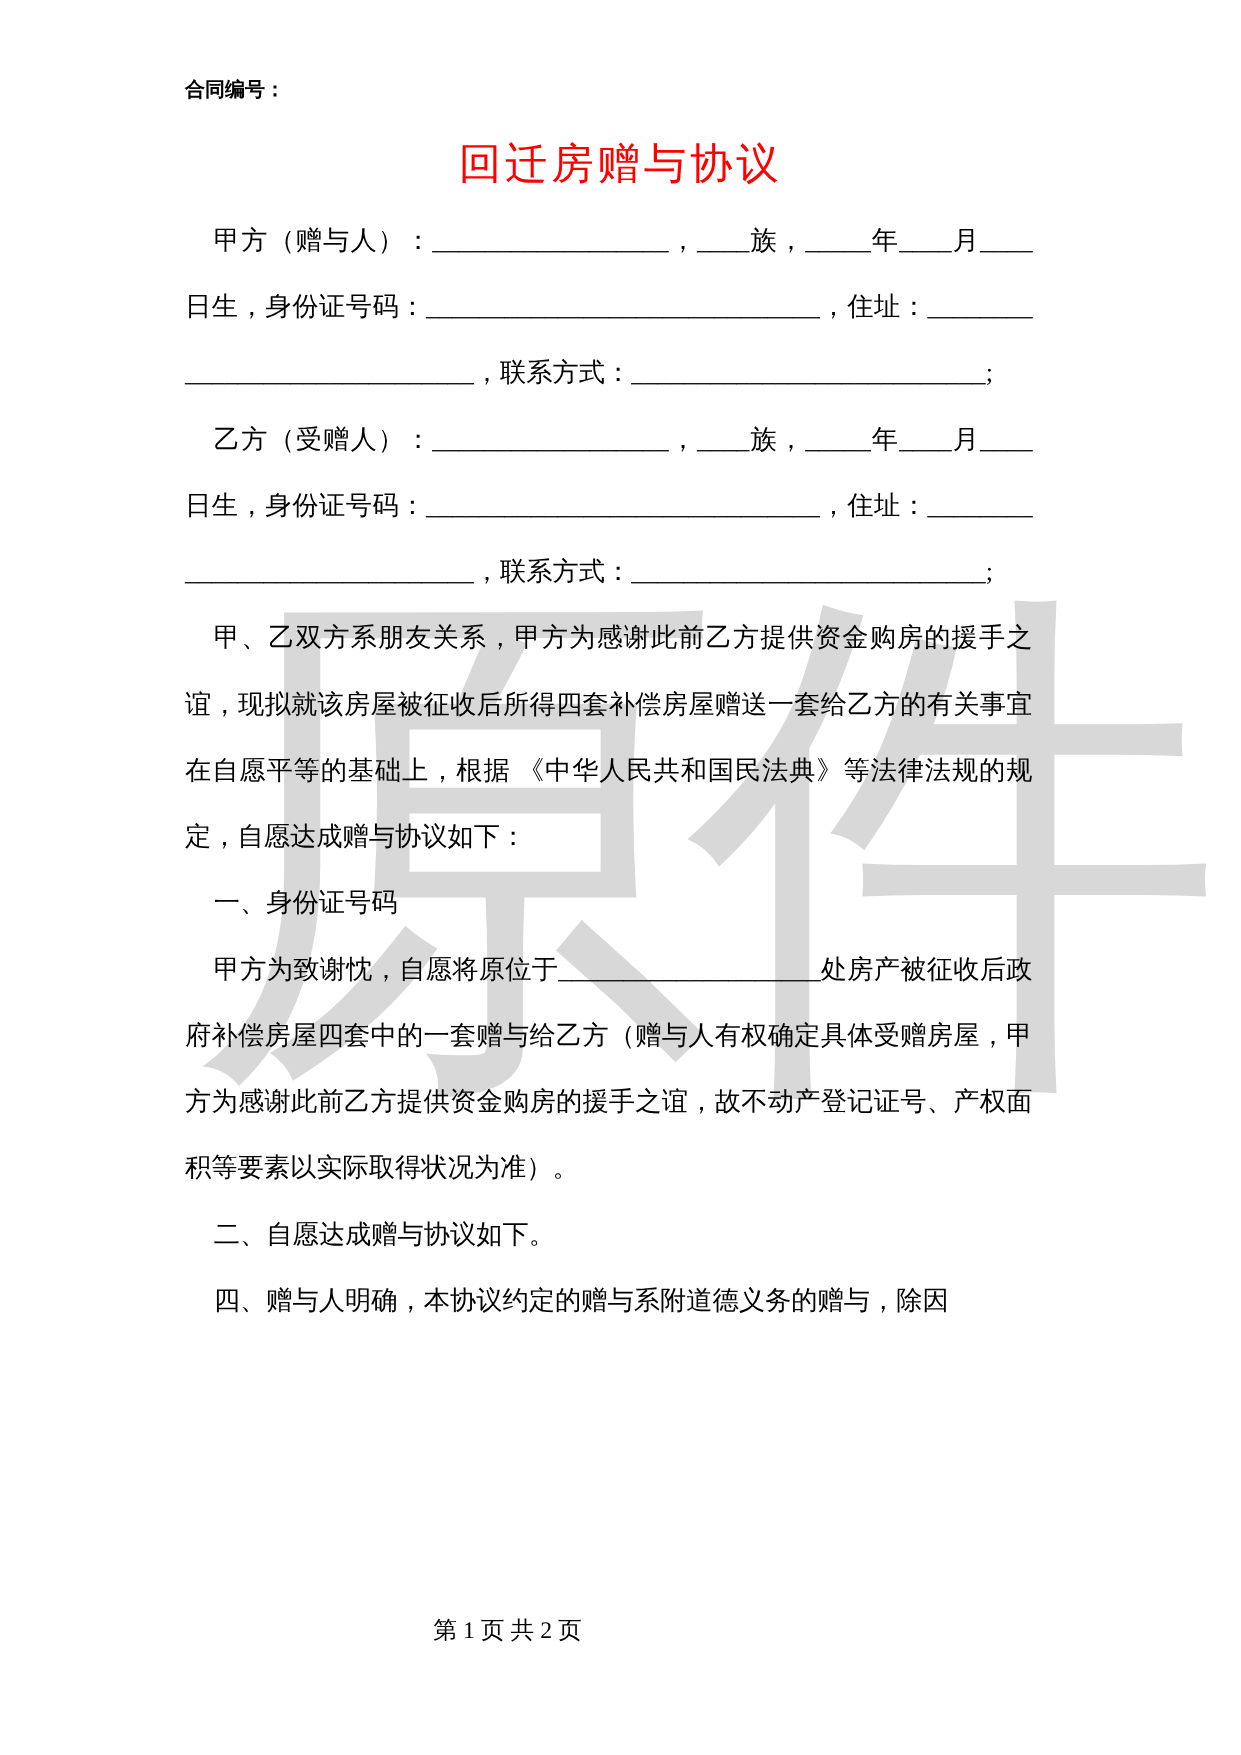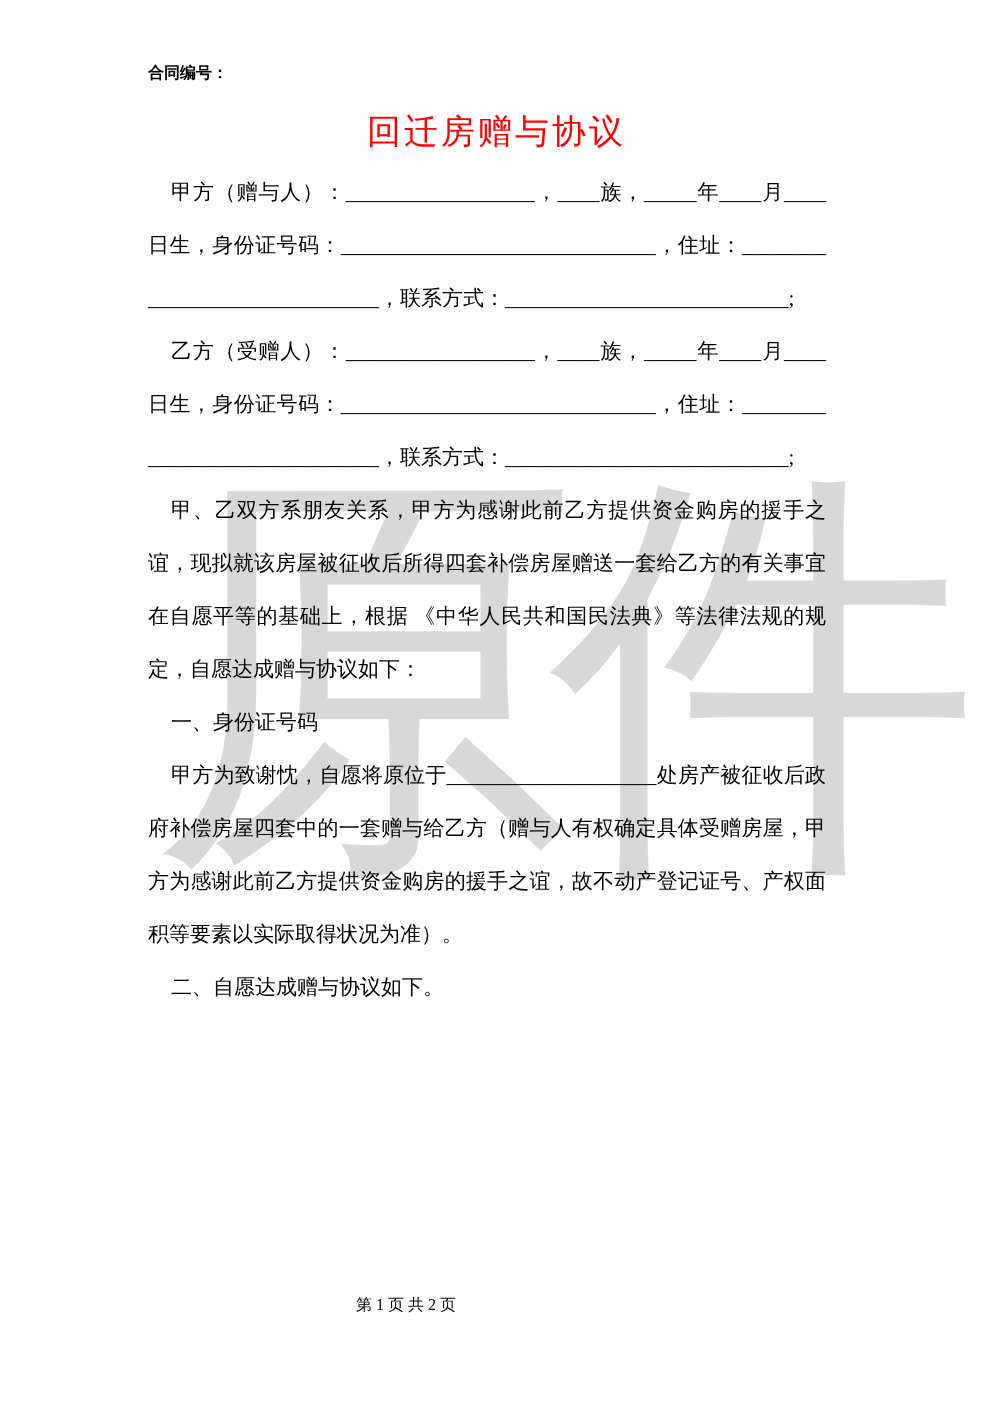--- a/index.html
+++ b/index.html
@@ -72,21 +72,21 @@
     margin: 0;
     text-indent: 1.1em;
   }
   .footer {
     position: absolute;
     left: 0;
     top: 1294px;
     width: 812px;
     z-index: 1;
     text-align: center;
-    font-size: 16px;
+    font-size: 19px;
     line-height: 22px;
   }
 </style>
 </head>
 <body>
 
 <div class="page">
 
   <div class="watermark">原件</div>
 
@@ -94,17 +94,18 @@
 
   <h1 class="title">回迁房赠与协议</h1>
 
   <div class="content">
     <p>甲方（赠与人）：__________________，____族，_____年____月____日生，身份证号码：______________________________，住址：______________________________，联系方式：___________________________;</p>
     <p>乙方（受赠人）：__________________，____族，_____年____月____日生，身份证号码：______________________________，住址：______________________________，联系方式：___________________________;</p>
     <p>甲、乙双方系朋友关系，甲方为感谢此前乙方提供资金购房的援手之谊，现拟就该房屋被征收后所得四套补偿房屋赠送一套给乙方的有关事宜在自愿平等的基础上，根据 《中华人民共和国民法典》等法律法规的规定，自愿达成赠与协议如下：</p>
     <p>一、身份证号码</p>
     <p>甲方为致谢忱，自愿将原位于____________________处房产被征收后政府补偿房屋四套中的一套赠与给乙方（赠与人有权确定具体受赠房屋，甲方为感谢此前乙方提供资金购房的援手之谊，故不动产登记证号、产权面积等要素以实际取得状况为准）。</p>
     <p>二、自愿达成赠与协议如下。</p>
+    <p>四、赠与人明确，本协议约定的赠与系附道德义务的赠与，除因</p>
   </div>
 
   <div class="footer">第 1 页 共 2 页</div>
 
 </div>
 
 </body></html>

